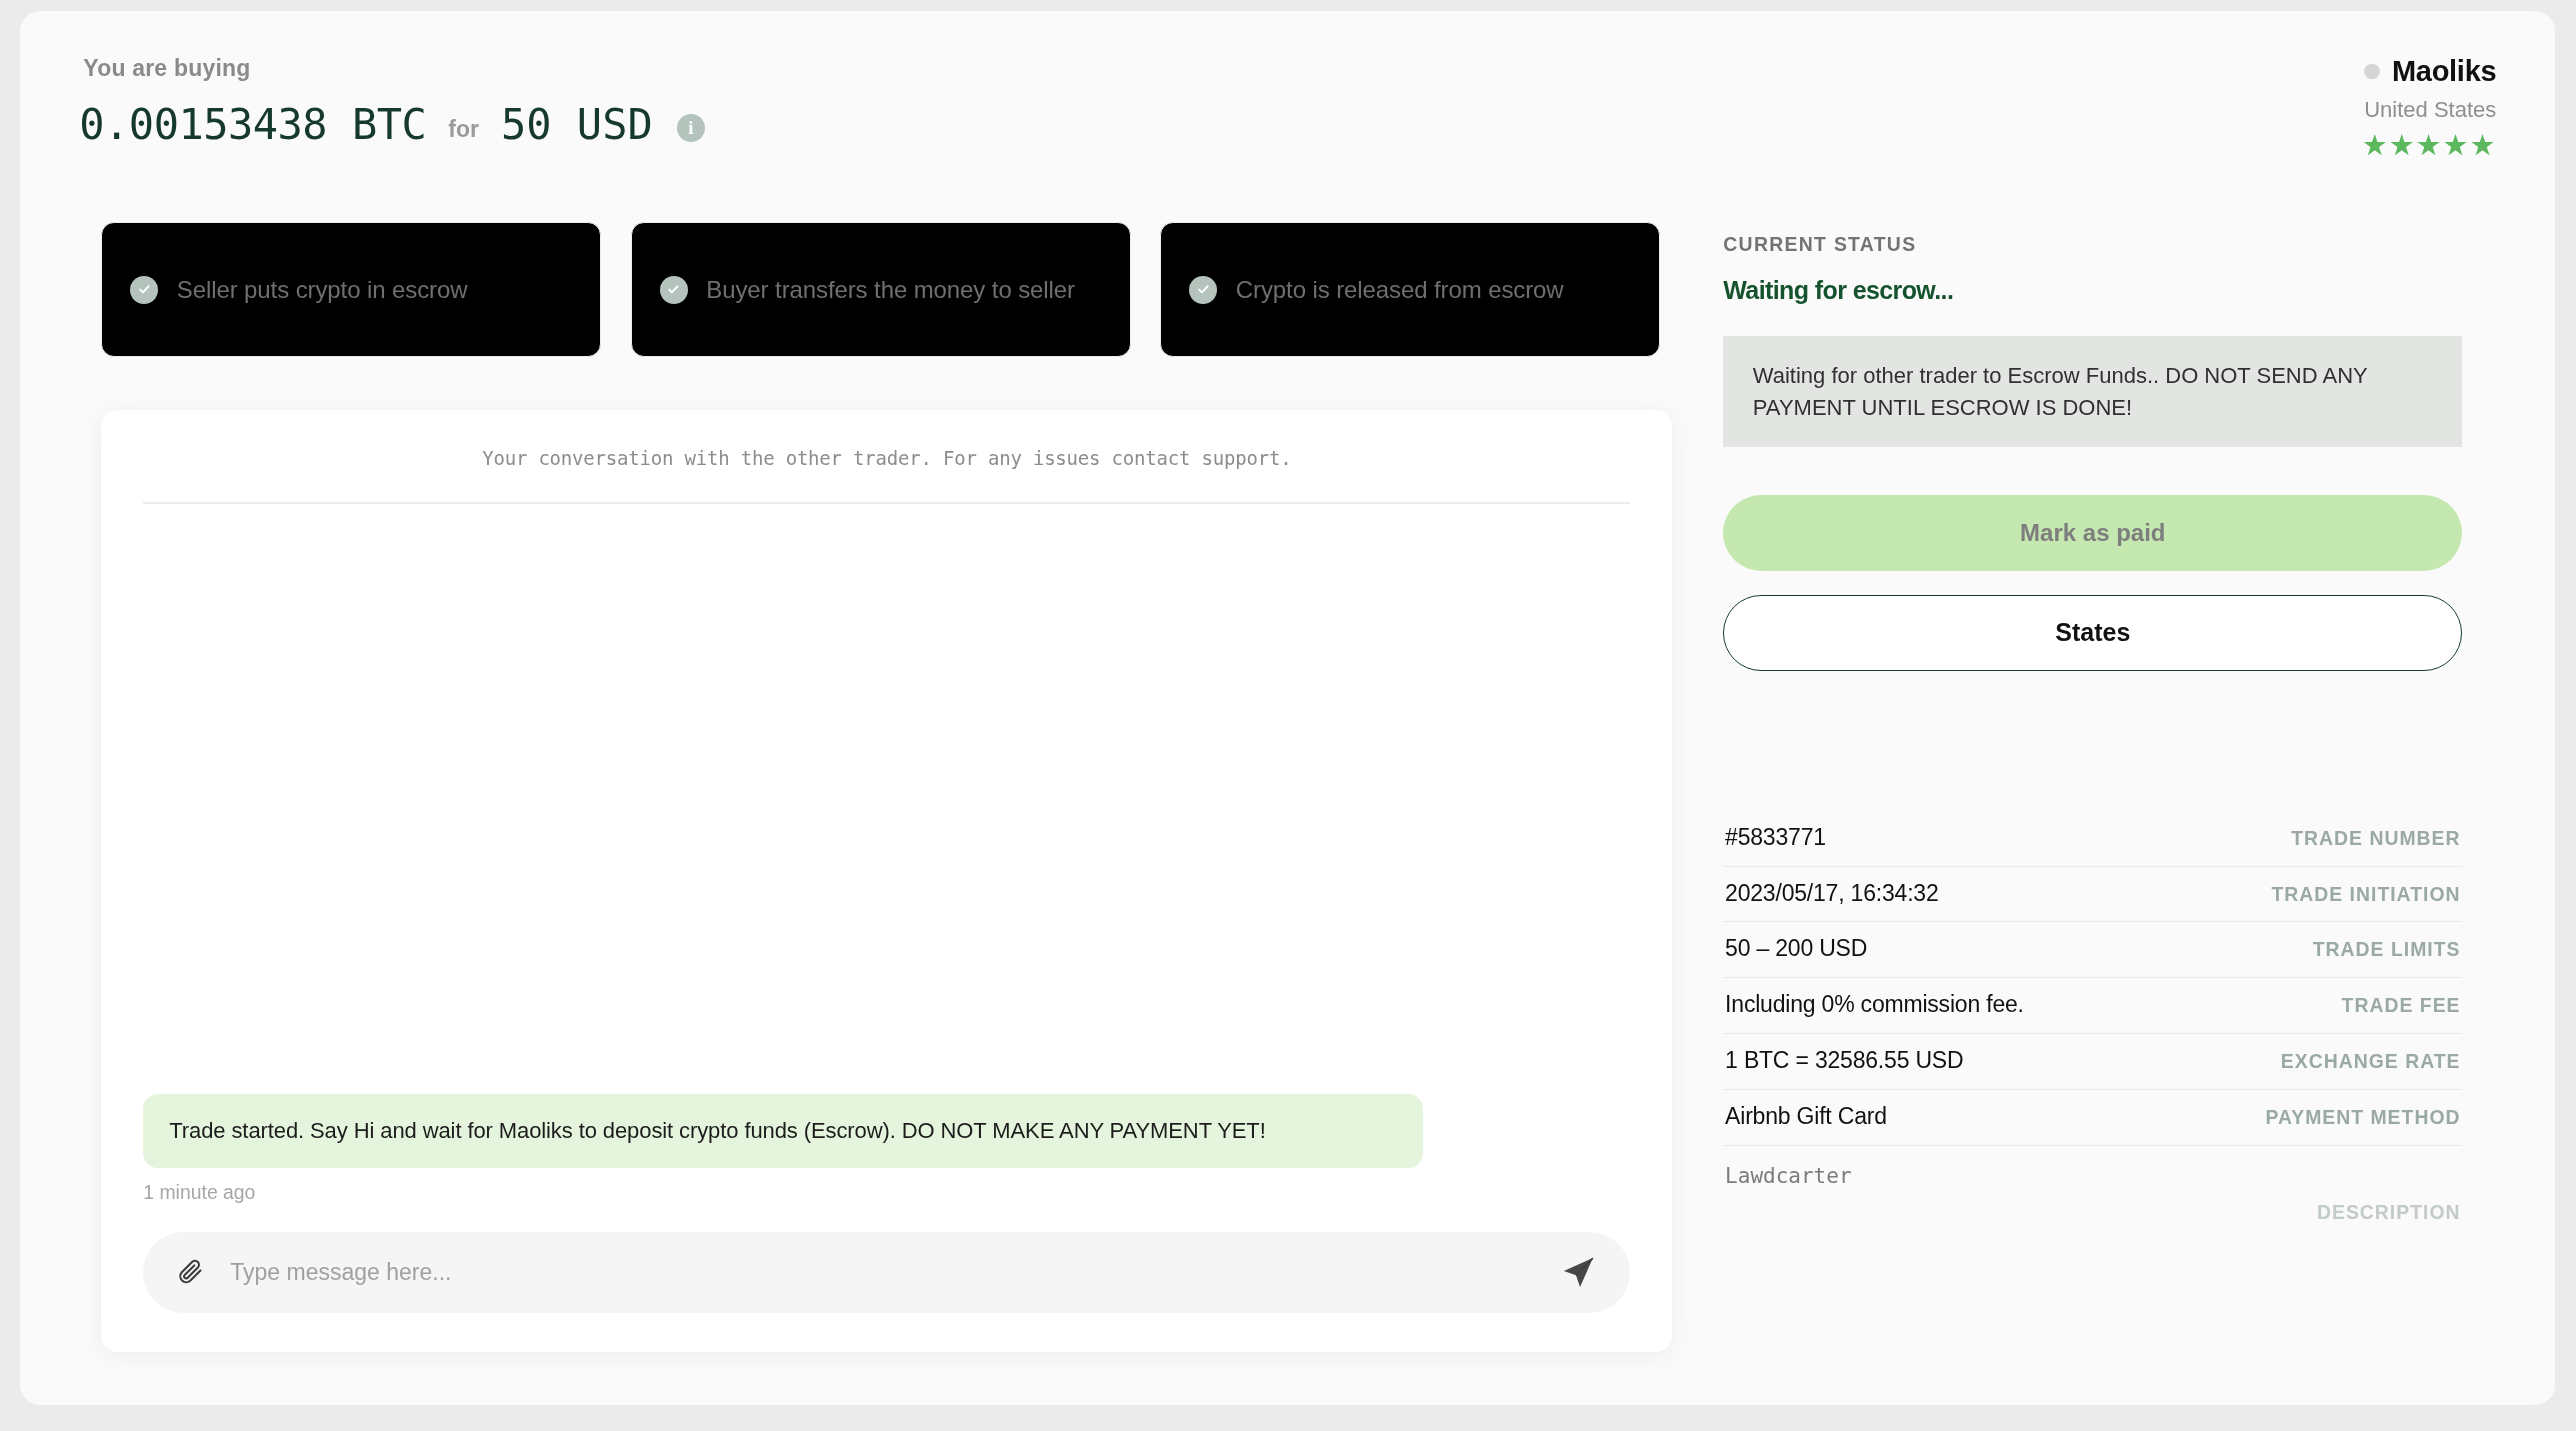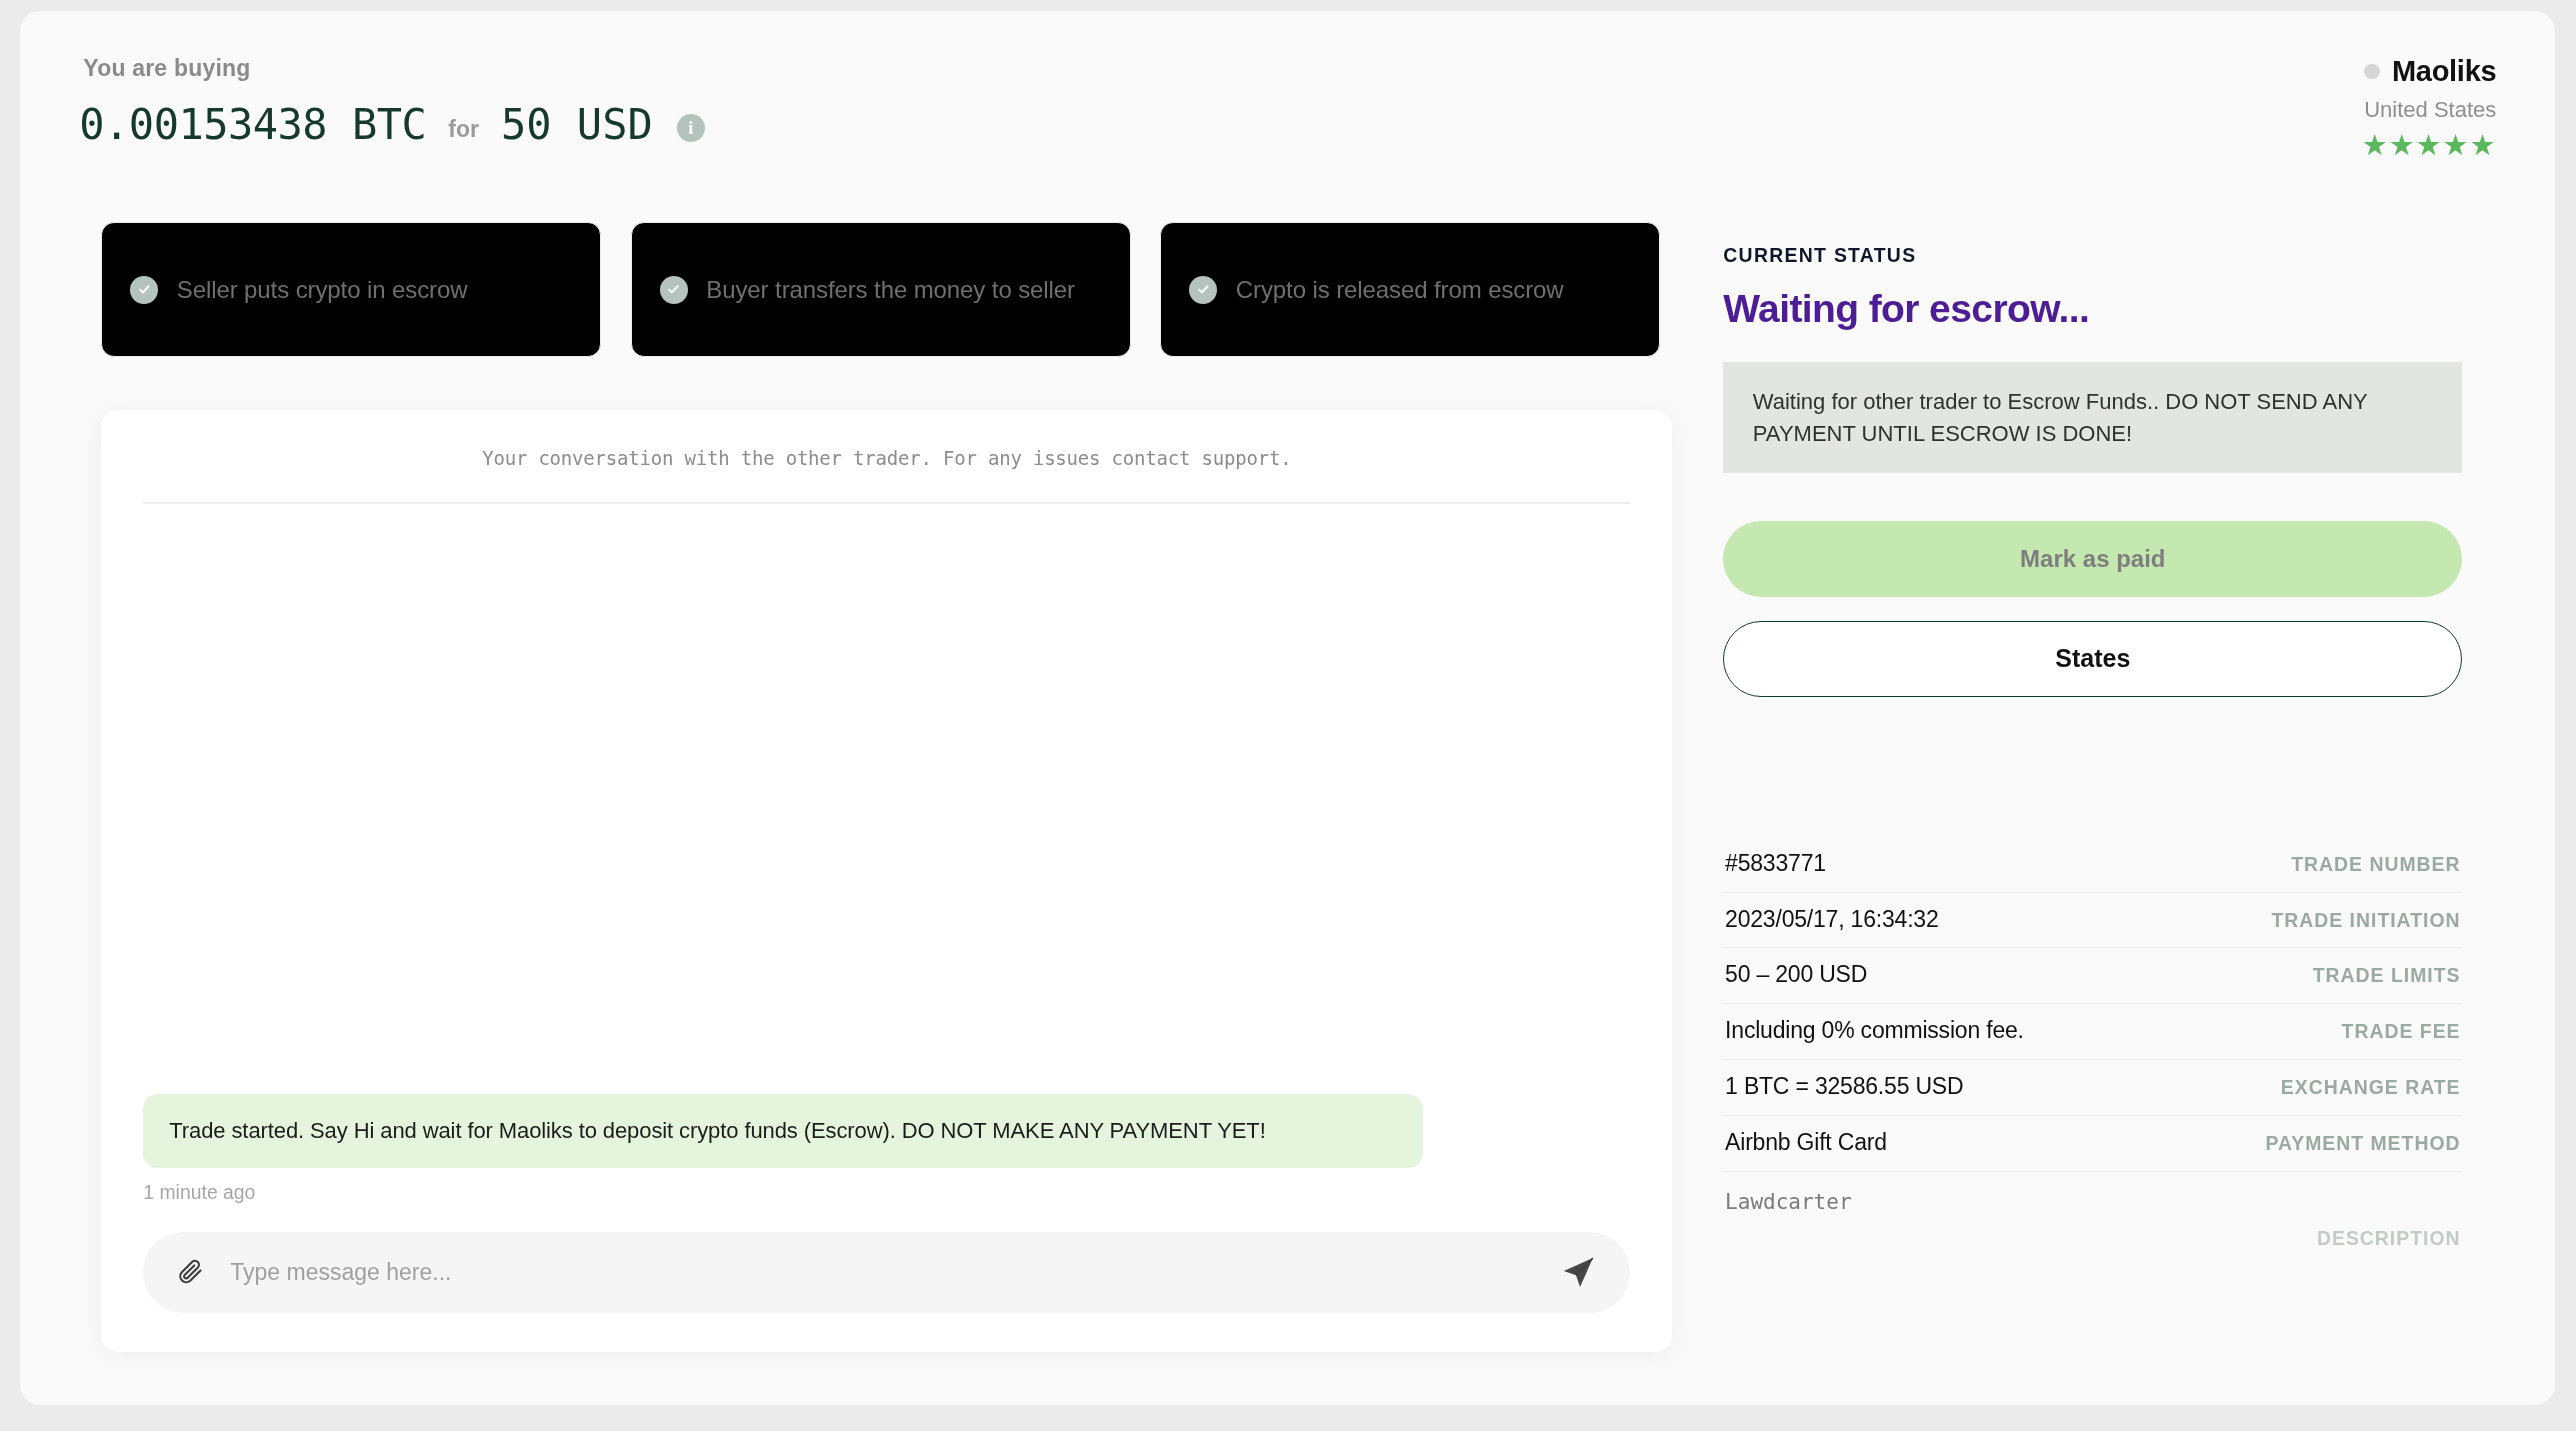--- a/index.html
+++ b/index.html
@@ -245,29 +245,28 @@
   
   .right-panel {
     position: absolute;
     left: 1703px;
     top: 222px;
     width: 739px;
   }
   .status-label {
     font-size: 19.4px;
     font-weight: 700;
-    color: #0f172a;
+    color: #737373;
     letter-spacing: 1.3px;
-    margin-top: 11px;
   }
   .status-title {
     margin-top: 20.3px;
-    font-size: 39px;
-    font-weight: 700;
-    color: #4c1d95;
+    font-size: 25px;
+    font-weight: 700;
+    color: #14532d;
     letter-spacing: -0.6px;
   }
   .status-alert {
     margin-top: 31px;
     background: #e2e5e2;
     border-radius: 0;
     padding: 24px 29.5px;
     font-size: 22px;
     color: #303030;
     line-height: 1.42;

